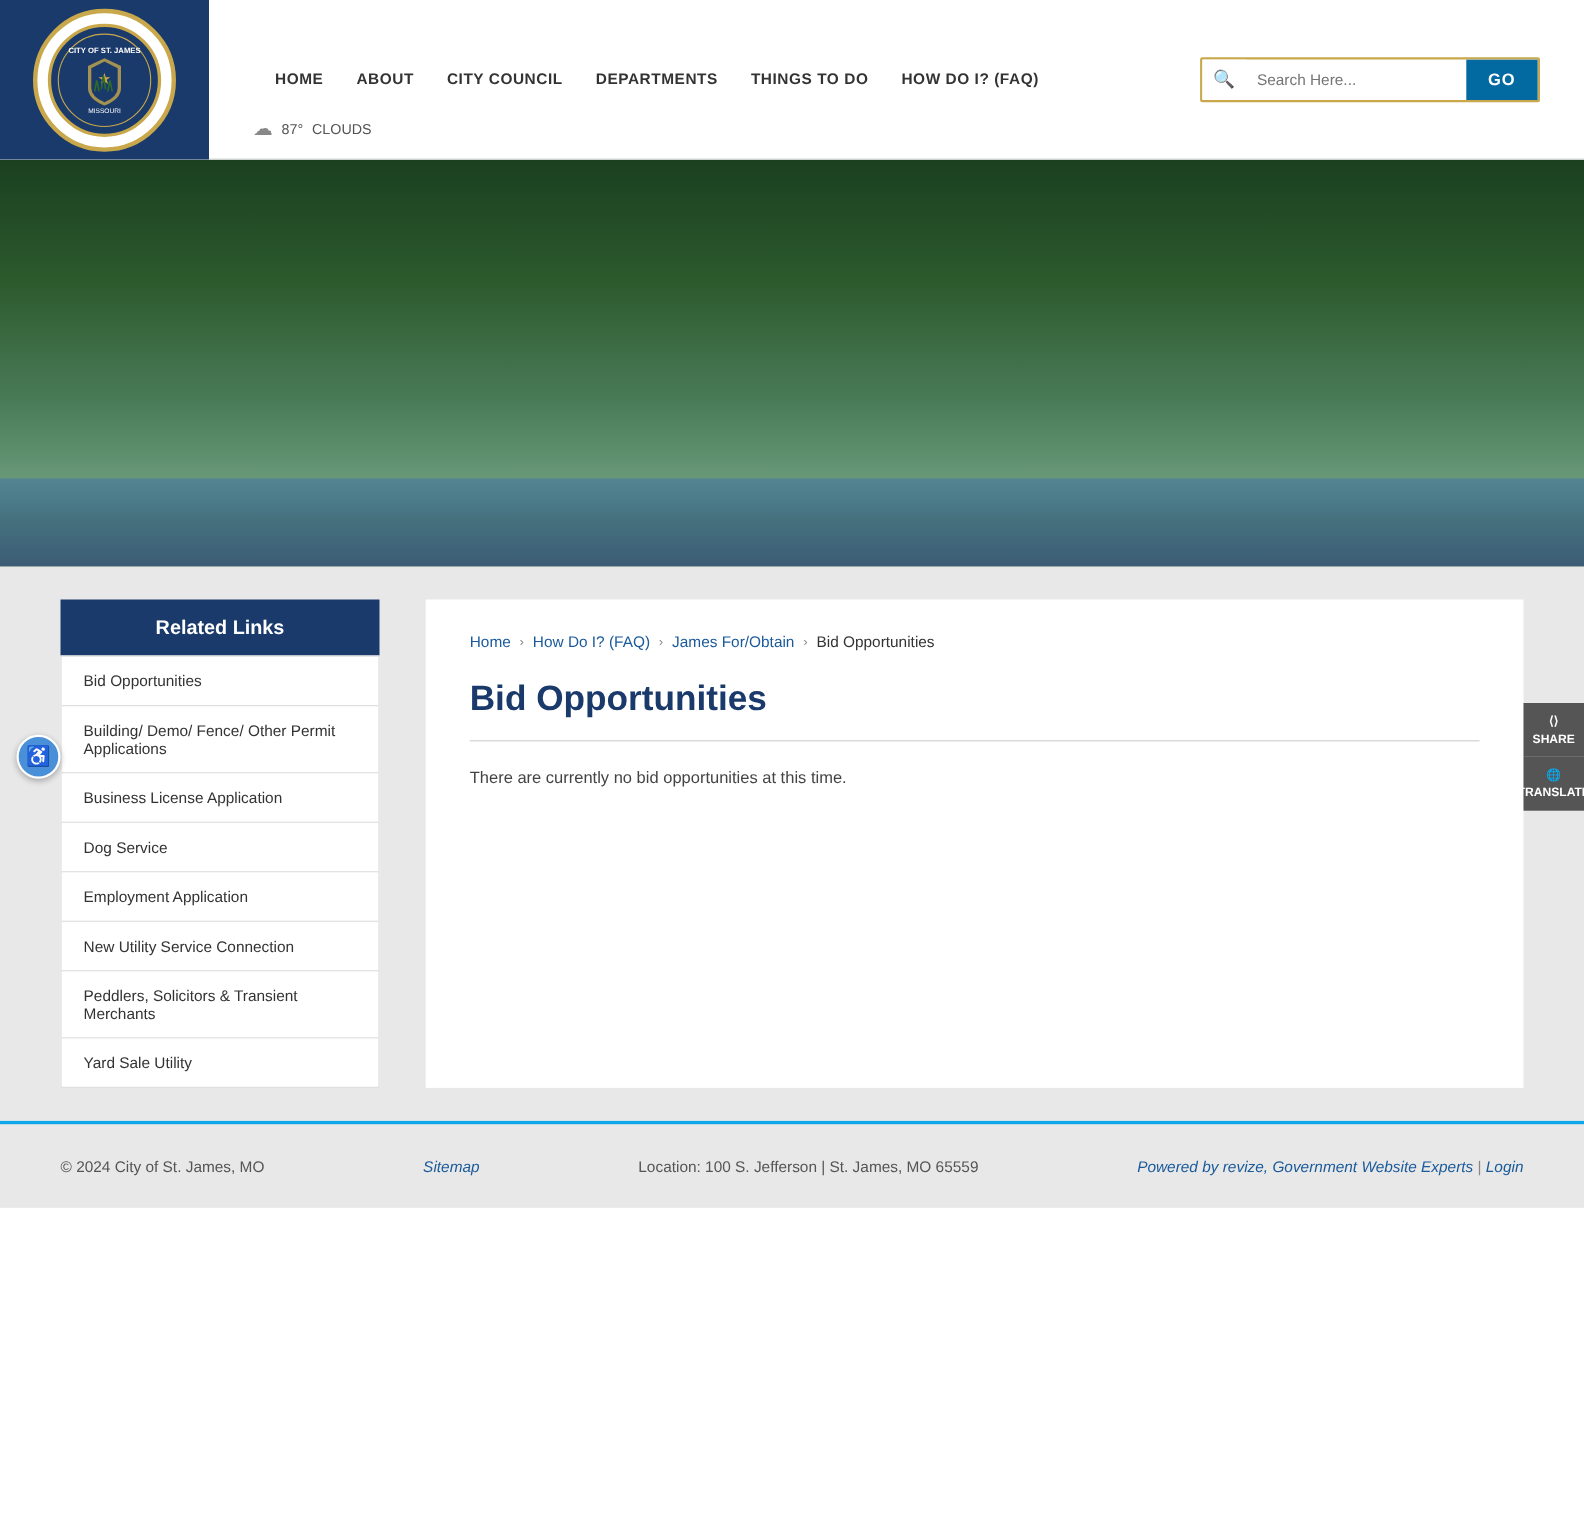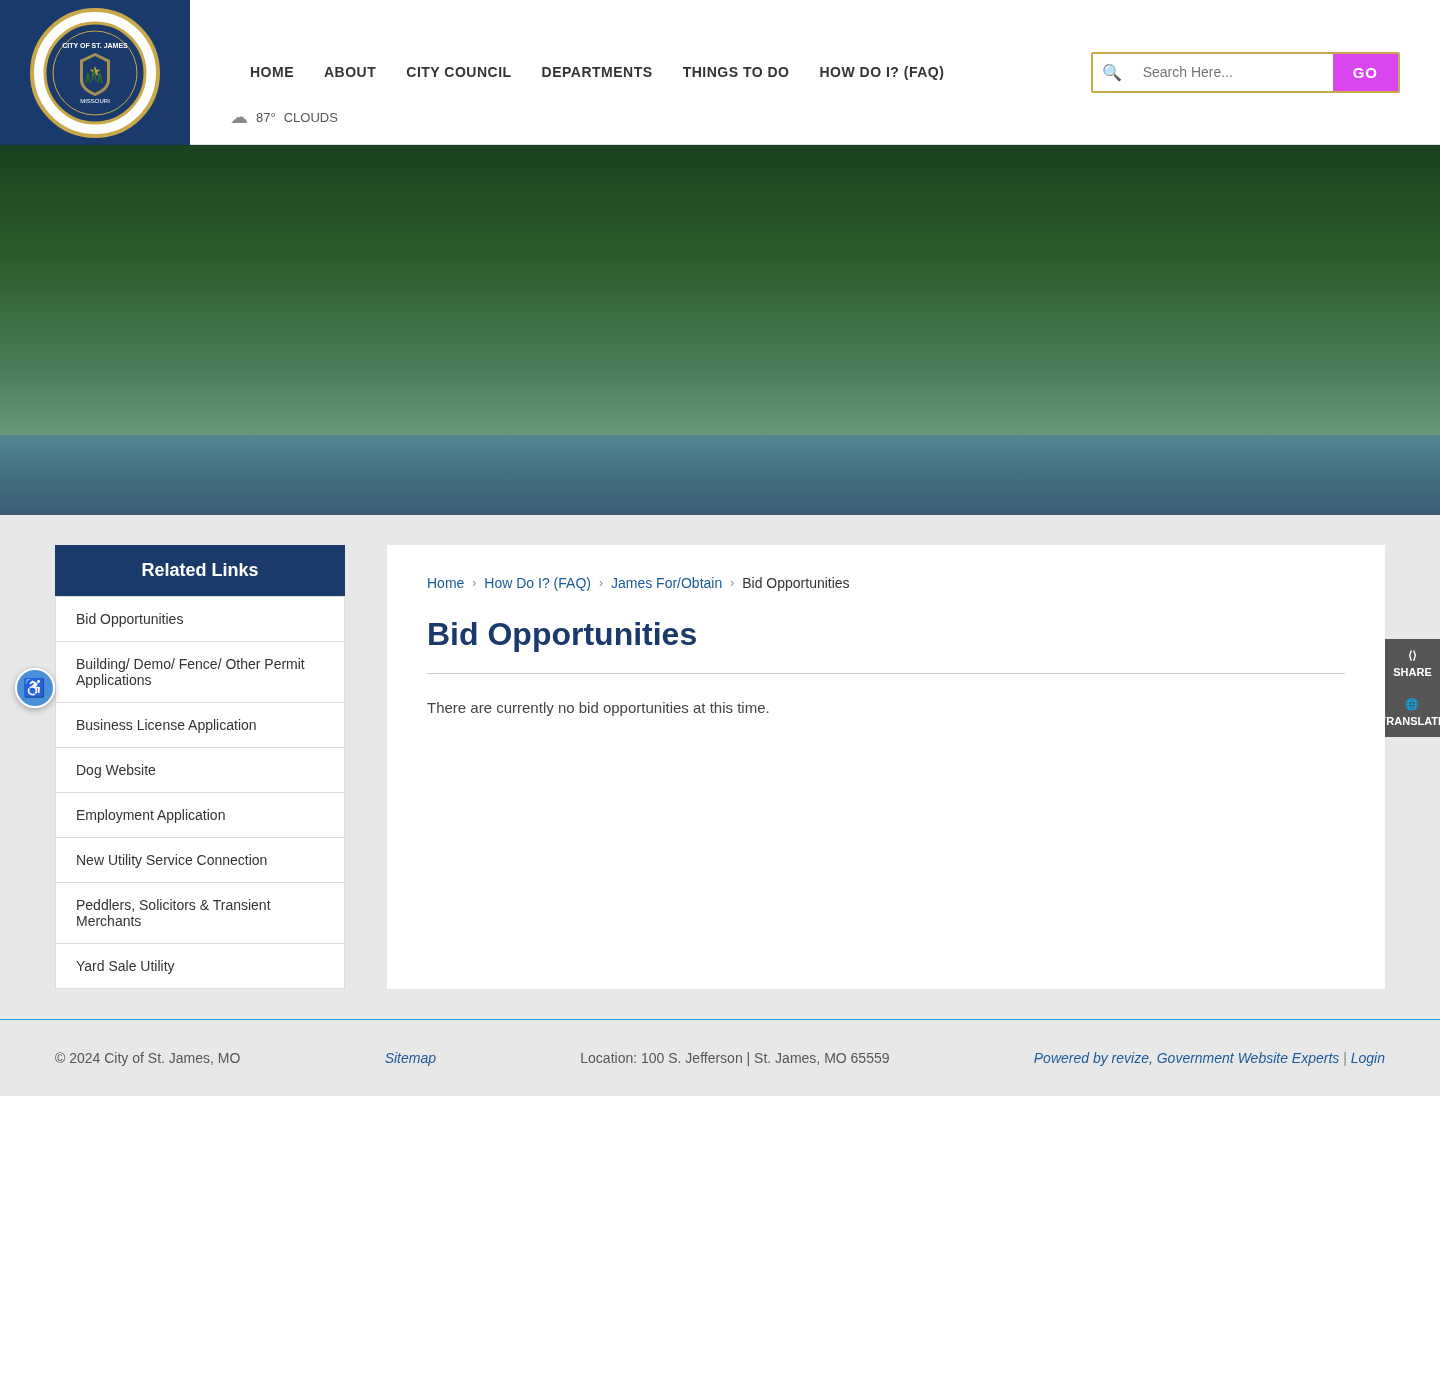--- a/index.html
+++ b/index.html
@@ -75,21 +75,21 @@
     }
     .search-input {
       border: none;
       outline: none;
       font-size: 14px;
       padding: 8px 10px;
       width: 200px;
       color: #7f1d1d;
     }
     .go-btn {
-      background: #d946ef;
+      background: #0369a1;
       color: #fff;
       border: none;
       padding: 10px 20px;
       font-size: 15px;
       font-weight: bold;
       cursor: pointer;
       letter-spacing: 1px;
     }
 
     
@@ -259,21 +259,21 @@
     }
     .no-content-msg {
       font-size: 15px;
       color: #444;
     }
 
     
     .footer {
       background: #e8e8e8;
       padding: 30px 55px;
-      border-top: 1px solid #0ea5e9;
+      border-top: 3px solid #0ea5e9;
       display: flex;
       align-items: center;
       justify-content: space-between;
       flex-wrap: wrap;
       gap: 15px;
       font-size: 14px;
       color: #555;
     }
     .footer a {
       color: #1a5a9a;
@@ -352,21 +352,21 @@
 </div>
 
 <div class="main-content">
 
   <aside class="sidebar">
     <div class="sidebar-header">Related Links</div>
     <nav class="sidebar-links" id="sidebar-links">
     <a href="#" class="sidebar-link">Bid Opportunities</a>
         <a href="#" class="sidebar-link">Building/ Demo/ Fence/ Other Permit Applications</a>
         <a href="#" class="sidebar-link">Business License Application</a>
-        <a href="#" class="sidebar-link">Dog Website</a>
+        <a href="#" class="sidebar-link">Dog Service</a>
         <a href="#" class="sidebar-link">Employment Application</a>
         <a href="#" class="sidebar-link">New Utility Service Connection</a>
         <a href="#" class="sidebar-link">Peddlers, Solicitors &amp; Transient Merchants</a>
         <a href="#" class="sidebar-link">Yard Sale Utility</a>
       </nav>
   </aside>
 
   <main class="main-panel">
 
     <nav class="breadcrumb" id="breadcrumb">

